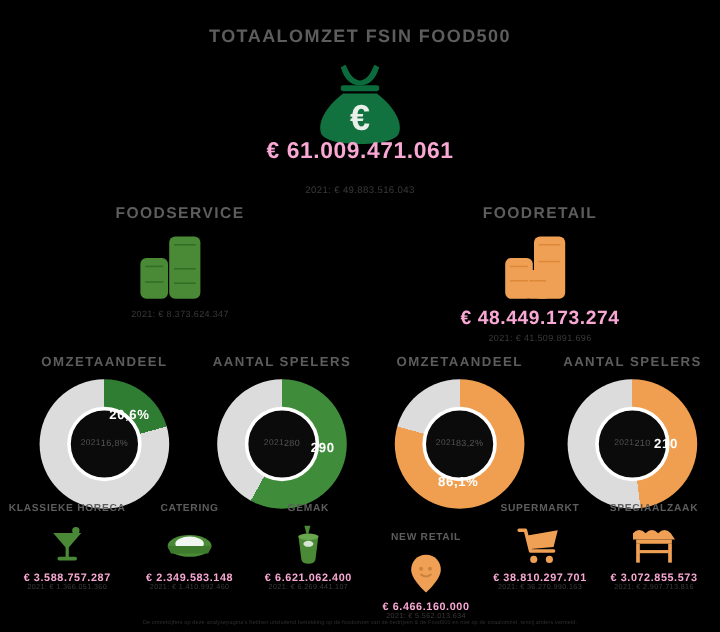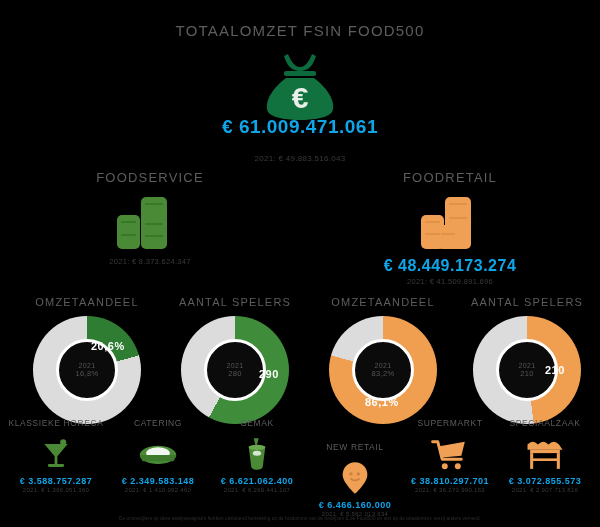--- a/index.html
+++ b/index.html
@@ -8,30 +8,30 @@
     background:#000;
     font-family:"Liberation Sans", sans-serif;
     color:#6e6e6e;
     overflow:hidden;
     position:relative;
   }
   .stage{position:relative;width:600px;height:527px;}
 
   
   .hdr{
-    font-weight:normal;
+    font-weight:bold;
     letter-spacing:1.2px;
     color:#5d5d5d;
     text-align:center;
     text-transform:uppercase;
     font-stretch:condensed;
   }
   .big-amount{
     font-weight:bold;
-    color:#0ea5e9;
+    color:#f9a8d4;
     text-align:center;
     letter-spacing:.5px;
   }
   .sub-amount{
     color:#3a3a3a;
     text-align:center;
     letter-spacing:.3px;
   }
 
   
@@ -69,21 +69,21 @@
   }
   .donut{
     width:108px;height:108px;border-radius:50%;
     position:relative;
   }
   .donut .hole{
     position:absolute;left:50%;top:50%;transform:translate(-50%,-50%);
     width:56px;height:56px;border-radius:50%;
     background:#0b0b0b;
     border:3px solid #ffffff;
-    display:flex;flex-direction:column;align-items:center;justify-content:center;
+    display:flex;flex-direction:row;align-items:center;justify-content:center;
     line-height:1.15;
   }
   .hole .y{font-size:7px;color:#555;letter-spacing:.3px;}
   .hole .v{font-size:7.5px;color:#555;letter-spacing:.3px;}
   .donut .value-label{
     position:absolute;
     font-size:11px;font-weight:bold;color:#ffffff;
     letter-spacing:.5px;
     white-space:nowrap;
   }

